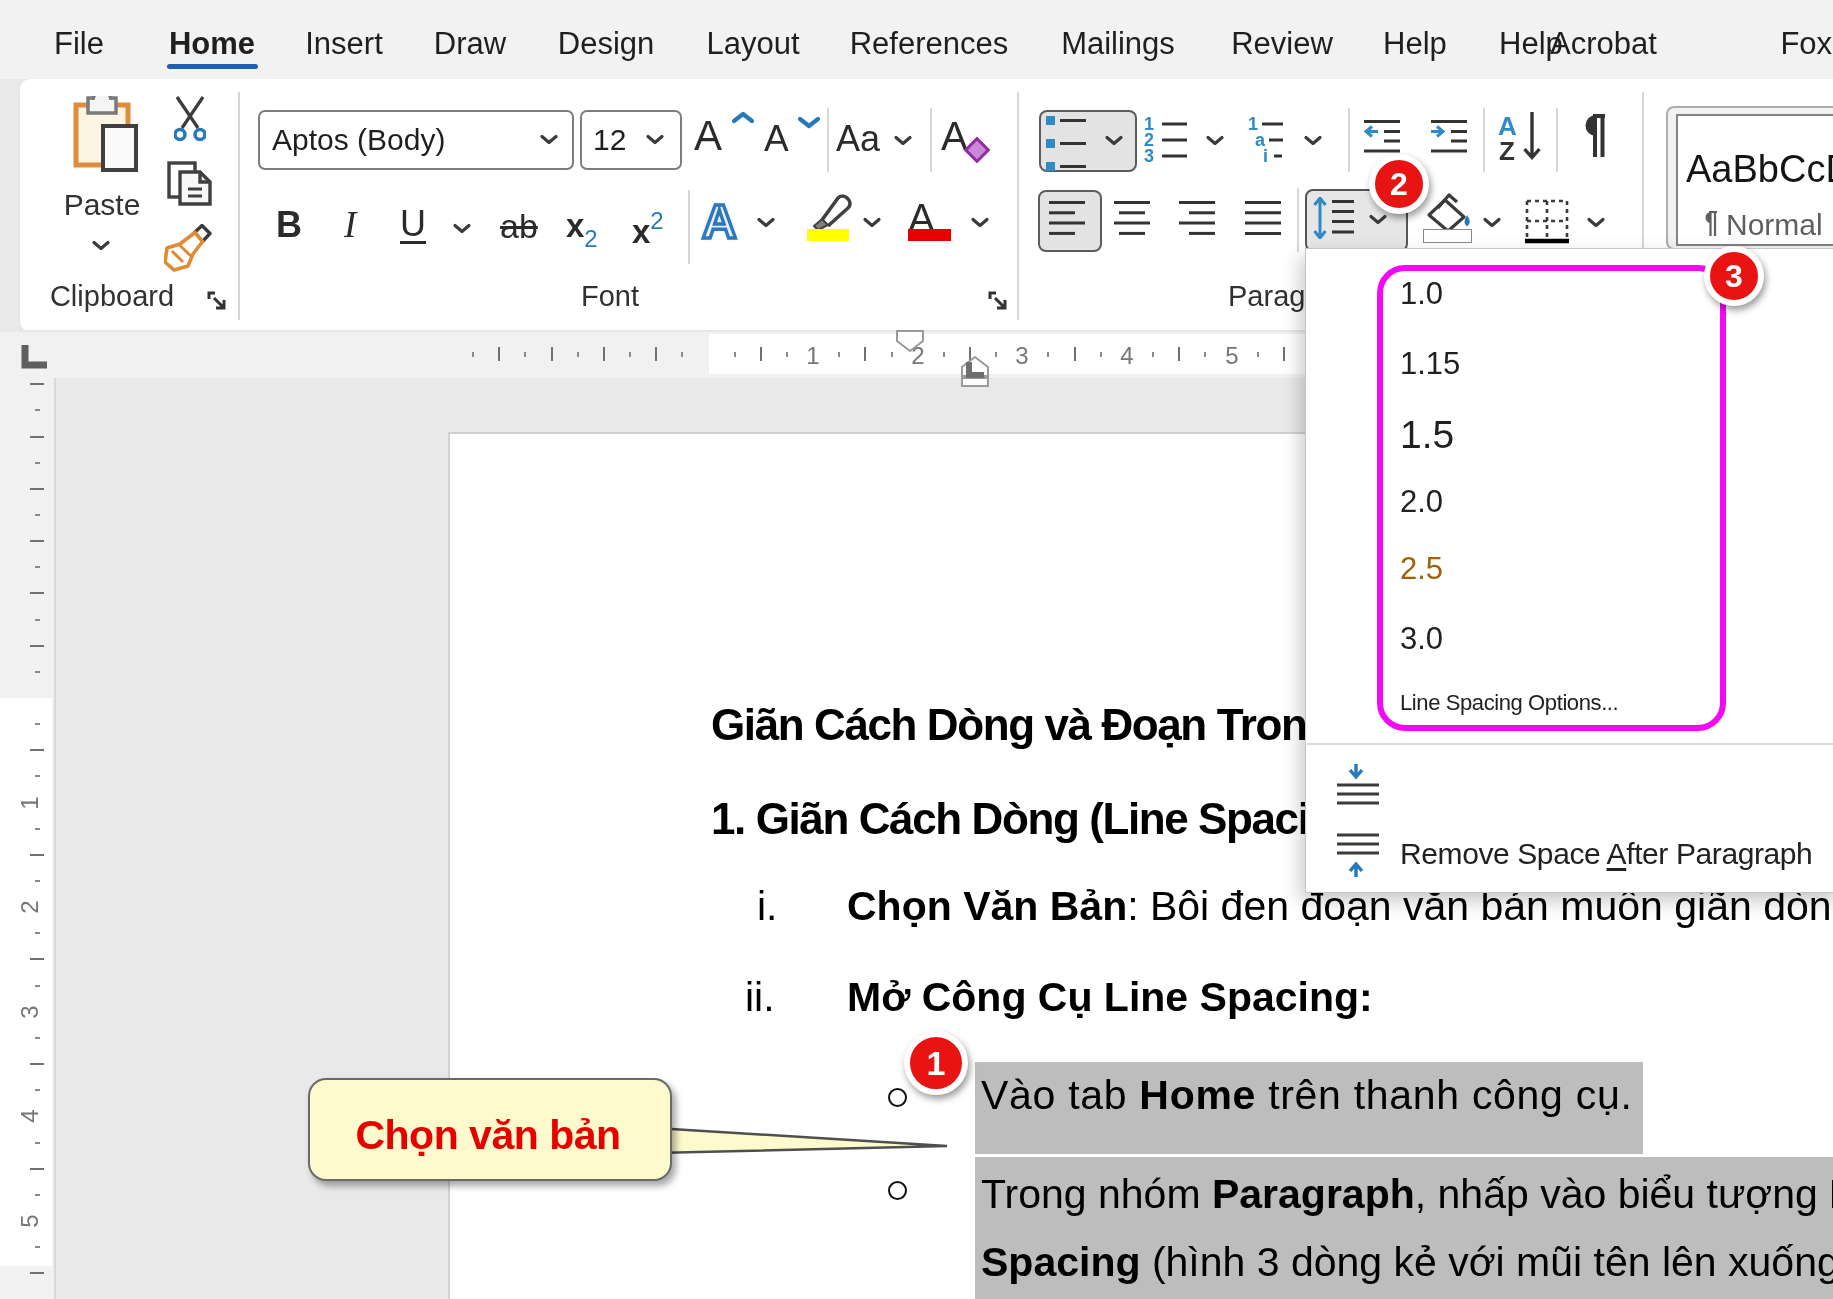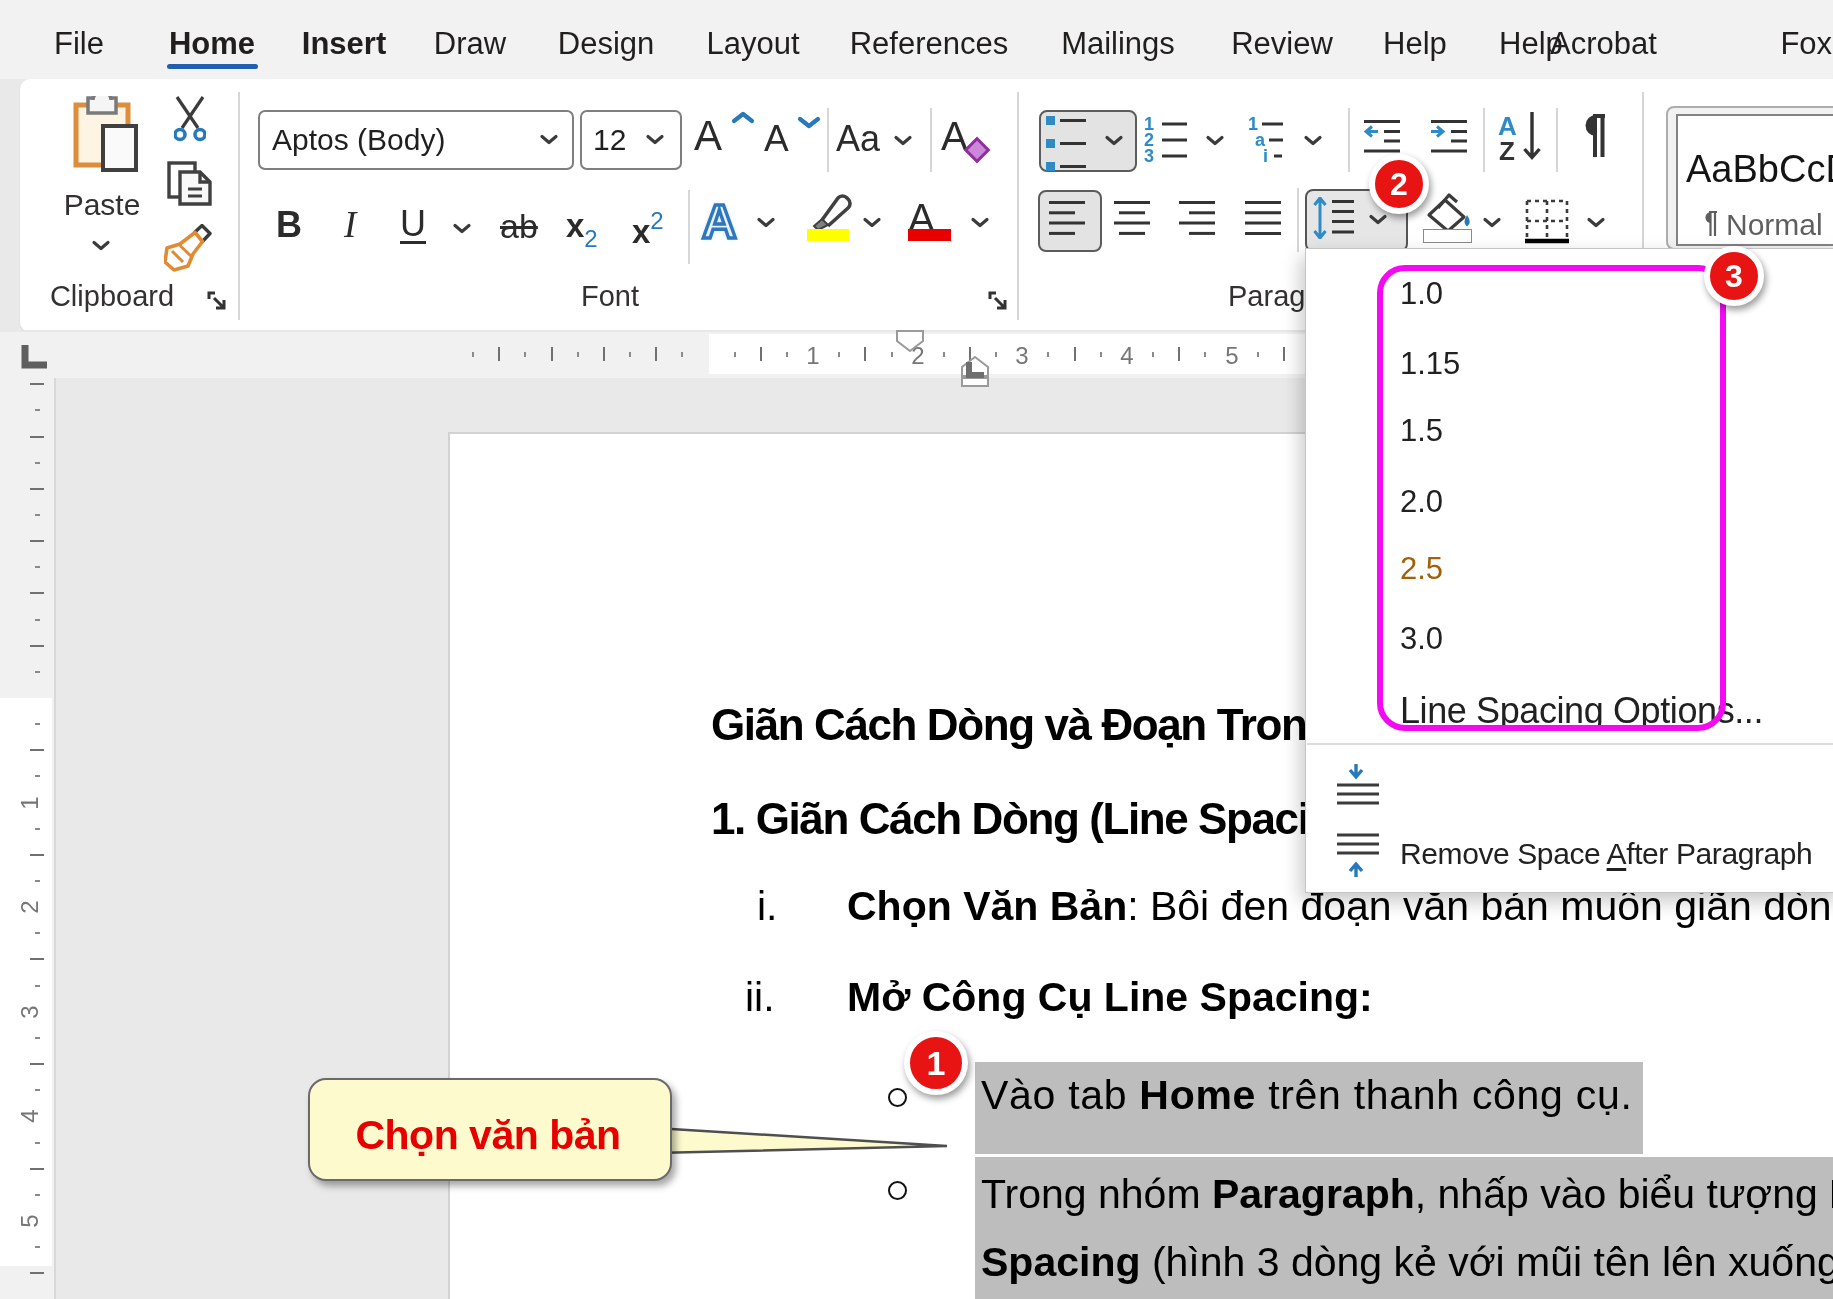--- a/index.html
+++ b/index.html
@@ -1,21 +1,21 @@
 <!DOCTYPE html>
 <html><head><meta charset="utf-8"><style>
 html,body{margin:0;padding:0}
 #app{position:relative;width:1833px;height:1299px;overflow:hidden;background:#e9e9e9;font-family:"Liberation Sans",sans-serif;}
 .abs{position:absolute}
 </style></head><body>
 <div id="app">
 <div class="abs" style="left:0;top:0;width:1833px;height:79px;background:#f3f2f2"></div>
 <div class="abs" style="left:-41px;top:26px;width:240px;text-align:center;font-size:31px;font-weight:400;color:#201f1e">File</div>
 <div class="abs" style="left:92px;top:26px;width:240px;text-align:center;font-size:31px;font-weight:700;color:#201f1e">Home</div>
-<div class="abs" style="left:224px;top:26px;width:240px;text-align:center;font-size:31px;font-weight:700;color:#201f1e">Insert</div>
+<div class="abs" style="left:224px;top:26px;width:240px;text-align:center;font-size:31px;font-weight:400;color:#201f1e">Insert</div>
 <div class="abs" style="left:350px;top:26px;width:240px;text-align:center;font-size:31px;font-weight:400;color:#201f1e">Draw</div>
 <div class="abs" style="left:486px;top:26px;width:240px;text-align:center;font-size:31px;font-weight:400;color:#201f1e">Design</div>
 <div class="abs" style="left:633px;top:26px;width:240px;text-align:center;font-size:31px;font-weight:400;color:#201f1e">Layout</div>
 <div class="abs" style="left:809px;top:26px;width:240px;text-align:center;font-size:31px;font-weight:400;color:#201f1e">References</div>
 <div class="abs" style="left:998px;top:26px;width:240px;text-align:center;font-size:31px;font-weight:400;color:#201f1e">Mailings</div>
 <div class="abs" style="left:1162px;top:26px;width:240px;text-align:center;font-size:31px;font-weight:400;color:#201f1e">Review</div>
 <div class="abs" style="left:1295px;top:26px;width:240px;text-align:center;font-size:31px;font-weight:400;color:#201f1e">Help</div>
 <div class="abs" style="left:1411px;top:26px;width:240px;text-align:center;font-size:31px;font-weight:400;color:#201f1e">Help</div>
 <div class="abs" style="left:1550px;top:26px;width:240px;font-size:31px;font-weight:400;color:#201f1e">Acrobat</div>
 <div class="abs" style="left:1694px;top:26px;width:240px;text-align:center;font-size:31px;font-weight:400;color:#201f1e">Foxit</div>
@@ -344,25 +344,25 @@
 <div class="abs" style="left:981px;top:1239px;font-size:41px;font-family:'Liberation Sans',sans-serif;color:#000;white-space:nowrap"><b>Spacing</b> (hình 3 dòng kẻ với mũi tên lên xuống)</div>
 <svg class="abs" style="left:650px;top:1115px;width:305px;height:45px;overflow:visible">
       <polygon points="5,13 297,31 5,38" fill="#fdfbcd" stroke="#4f4f4f" stroke-width="2.5"></polygon>
     </svg>
 <div class="abs" style="left:308px;top:1078px;width:360px;height:99px;background:#fdfbcd;border:2.5px solid #6a6a6a;border-radius:18px;box-shadow:4px 5px 7px rgba(0,0,0,0.35)"></div>
 <div class="abs" style="left:308px;top:1112px;width:360px;text-align:center;font-size:41px;font-weight:700;color:#e70000;letter-spacing:-0.5px">Chọn văn bản</div>
 <div class="abs" style="left:904px;top:1031px;width:52px;height:52px;background:#e81414;border:6px solid #fff;border-radius:50%;box-shadow:2px 4px 7px rgba(0,0,0,0.4);color:#fff;font-weight:700;font-size:34px;text-align:center;line-height:52px">1</div>
 <div class="abs" style="left:1305px;top:248px;width:535px;height:643px;background:#fff;border:1.6px solid #c5c5c5;box-shadow:-4px 8px 18px rgba(0,0,0,0.22)"></div>
 <div class="abs" style="left:1400px;top:276px;font-size:31px;color:#212121;white-space:nowrap">1.0</div>
 <div class="abs" style="left:1400px;top:346px;font-size:31px;color:#212121;white-space:nowrap">1.15</div>
-<div class="abs" style="left:1400px;top:413px;font-size:31px;color:#212121;white-space:nowrap">1.5</div>
+<div class="abs" style="left:1400px;top:413px;font-size:39px;color:#212121;white-space:nowrap">1.5</div>
 <div class="abs" style="left:1400px;top:484px;font-size:31px;color:#212121;white-space:nowrap">2.0</div>
 <div class="abs" style="left:1400px;top:551px;font-size:31px;color:#a16207;white-space:nowrap">2.5</div>
 <div class="abs" style="left:1400px;top:621px;font-size:31px;color:#212121;white-space:nowrap">3.0</div>
-<div class="abs" style="left:1400px;top:690px;font-size:36px;color:#212121;white-space:nowrap;letter-spacing:-0.4px">Line Spacing Options...</div>
+<div class="abs" style="left:1400px;top:690px;font-size:22px;color:#212121;white-space:nowrap;letter-spacing:-0.4px">Line Spacing Options...</div>
 <div class="abs" style="left:1307px;top:743px;width:533px;height:1.6px;background:#dcdcdc"></div>
 <div class="abs" style="left:1400px;top:837px;font-size:30px;color:#212121;white-space:nowrap;letter-spacing:-0.4px">Remove Space <span style="text-decoration:underline;text-underline-offset:4px">A</span>fter Paragraph</div>
 <svg class="abs" style="left:1336px;top:763px;width:44px;height:48px" viewBox="0 0 44 48">
 <path d="M 20 1 V 12 M 14 7 L 20 14 L 26 7" stroke="#2779bd" stroke-width="3.4" fill="none"></path>
 <path d="M 1 22 H 43 M 1 31 H 43 M 1 40 H 43" stroke="#3b3b3b" stroke-width="3.2"></path>
 </svg>
 <svg class="abs" style="left:1336px;top:831px;width:44px;height:48px" viewBox="0 0 44 48">
 <path d="M 1 4 H 43 M 1 13 H 43 M 1 22 H 43" stroke="#3b3b3b" stroke-width="3.2"></path>
 <path d="M 20 46 V 34 M 14 40 L 20 33 L 26 40" stroke="#2779bd" stroke-width="3.4" fill="none"></path>
 </svg>

